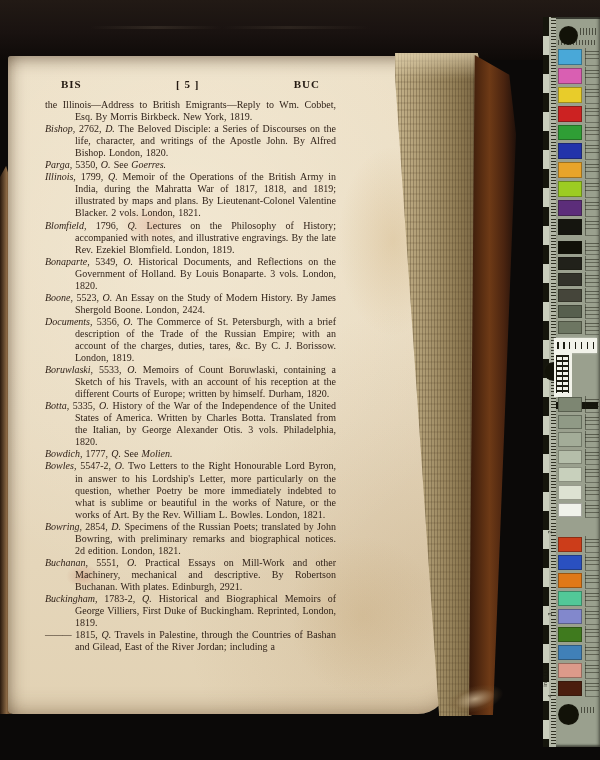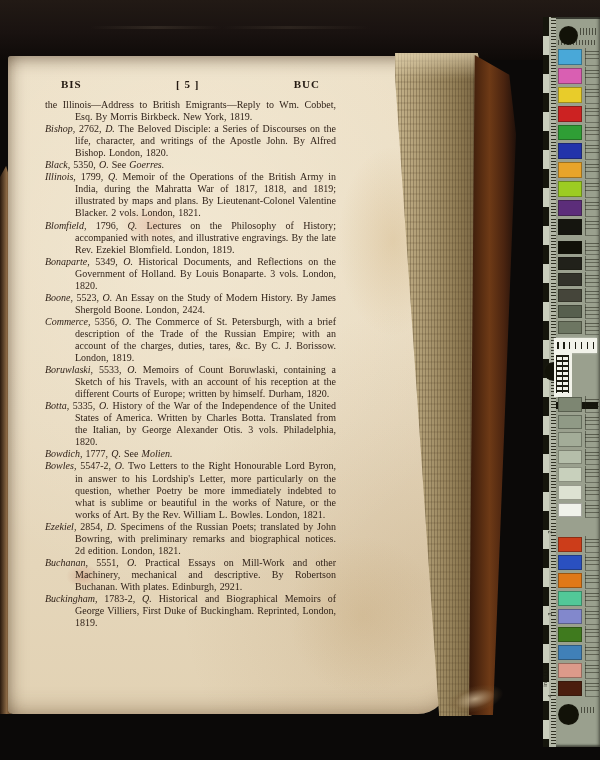--- a/index.html
+++ b/index.html
@@ -135,33 +135,34 @@
 
   <div class="textblock">
     <div class="pghead">
       <span>BIS</span>
       <span>[ 5 ]</span>
       <span>BUC</span>
     </div>
     <div id="entries">
         <p class="entry"><span class="hw"></span><span></span><span class="sz"></span><span class="bd">the Illinois—Address to British Emigrants—Reply to Wm. Cobbet, Esq. By Morris Birkbeck. New York, 1819.</span></p>
         <p class="entry"><span class="hw">Bishop</span><span>, 2762, </span><span class="sz">D.</span><span class="bd"> The Beloved Disciple: a Series of Discourses on the life, character, and writings of the Apostle John. By Alfred Bishop. London, 1820.</span></p>
-        <p class="entry"><span class="hw">Black</span><span>, 5350, </span><span class="sz">O.</span><span class="bd"> See </span><span class="see">Goerres.</span></p>
+        <p class="entry"><span class="hw">Parga</span><span>, 5350, </span><span class="sz">O.</span><span class="bd"> See </span><span class="see">Goerres.</span></p>
         <p class="entry"><span class="hw">Illinois</span><span>, 1799, </span><span class="sz">Q.</span><span class="bd"> Memoir of the Operations of the British Army in India, during the Mahratta War of 1817, 1818, and 1819; illustrated by maps and plans. By Lieutenant-Colonel Valentine Blacker. 2 vols. London, 1821.</span></p>
         <p class="entry"><span class="hw">Blomfield</span><span>, 1796, </span><span class="sz">Q.</span><span class="bd"> Lectures on the Philosophy of History; accompanied with notes, and illustrative engravings. By the late Rev. Ezekiel Blomfield. London, 1819.</span></p>
         <p class="entry"><span class="hw">Bonaparte</span><span>, 5349, </span><span class="sz">O.</span><span class="bd"> Historical Documents, and Reflections on the Government of Holland. By Louis Bonaparte. 3 vols. London, 1820.</span></p>
         <p class="entry"><span class="hw">Boone</span><span>, 5523, </span><span class="sz">O.</span><span class="bd"> An Essay on the Study of Modern History. By James Shergold Boone. London, 2424.</span></p>
-        <p class="entry"><span class="hw">Commerce</span><span>, 5356, </span><span class="sz">O.</span><span class="bd"> The Commerce of St. Petersburgh, with a brief description of the Trade of the Russian Empire; with an account of the charges, duties, tares, &amp;c. By C. J. Borissow. London, 1819.</span></p>
+        <p class="entry"><span class="hw">Documents</span><span>, 5356, </span><span class="sz">O.</span><span class="bd"> The Commerce of St. Petersburgh, with a brief description of the Trade of the Russian Empire; with an account of the charges, duties, tares, &amp;c. By C. J. Borissow. London, 1819.</span></p>
         <p class="entry"><span class="hw">Boruwlaski</span><span>, 5533, </span><span class="sz">O.</span><span class="bd"> Memoirs of Count Boruwlaski, containing a Sketch of his Travels, with an account of his reception at the different Courts of Europe; written by himself. Durham, 1820.</span></p>
         <p class="entry"><span class="hw">Botta</span><span>, 5335, </span><span class="sz">O.</span><span class="bd"> History of the War of the Independence of the United States of America. Written by Charles Botta. Translated from the Italian, by George Alexander Otis. 3 vols. Philadelphia, 1820.</span></p>
         <p class="entry"><span class="hw">Bowdich</span><span>, 1777, </span><span class="sz">Q.</span><span class="bd"> See </span><span class="see">Molien.</span></p>
         <p class="entry"><span class="hw">Bowles</span><span>, 5547-2, </span><span class="sz">O.</span><span class="bd"> Two Letters to the Right Honourable Lord Byron, in answer to his Lordship's Letter, more particularly on the question, whether Poetry be more immediately indebted to what is sublime or beautiful in the works of Nature, or the works of Art. By the Rev. William L. Bowles. London, 1821.</span></p>
-        <p class="entry"><span class="hw">Ezekiel</span><span>, 2854, </span><span class="sz">D.</span><span class="bd"> Specimens of the Russian Poets; translated by John Bowring, with preliminary remarks and biographical notices. 2d edition. London, 1821.</span></p>
+        <p class="entry"><span class="hw">Bowring</span><span>, 2854, </span><span class="sz">D.</span><span class="bd"> Specimens of the Russian Poets; translated by John Bowring, with preliminary remarks and biographical notices. 2d edition. London, 1821.</span></p>
         <p class="entry"><span class="hw">Buchanan</span><span>, 5551, </span><span class="sz">O.</span><span class="bd"> Practical Essays on Mill-Work and other Machinery, mechanical and descriptive. By Robertson Buchanan. With plates. Edinburgh, 2921.</span></p>
         <p class="entry"><span class="hw">Buckingham</span><span>, 1783-2, </span><span class="sz">Q.</span><span class="bd"> Historical and Biographical Memoirs of George Villiers, First Duke of Buckingham. Reprinted, London, 1819.</span></p>
+        <p class="entry"><span class="hw">———</span><span> 1815, </span><span class="sz">Q.</span><span class="bd"> Travels in Palestine, through the Countries of Bashan and Gilead, East of the River Jordan; including a</span></p>
       </div>
   </div>
 </div>
 
 <div class="fore-edge"></div>
 <div class="cover-edge"></div>
 <div class="corner-curl"></div>
 
 <div class="strip">
   <div class="ruler-blocks"></div>

